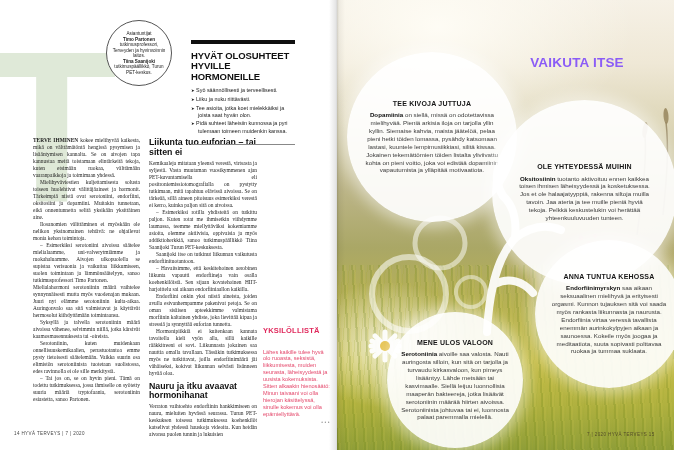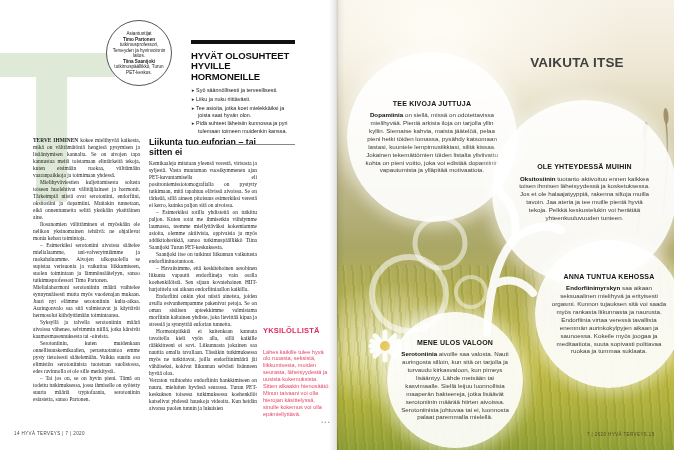--- a/index.html
+++ b/index.html
@@ -45,21 +45,21 @@
     radial-gradient(ellipse 120px 90px at 50px 345px, rgba(255,255,255,0.75), rgba(255,255,255,0) 70%),
     radial-gradient(ellipse 160px 120px at 78% 55%, rgba(222,170,135,0.30), transparent 70%),
     radial-gradient(ellipse 300px 180px at 30% 6%, rgba(255,253,246,0.95), transparent 65%),
     linear-gradient(180deg,#f6f1e6 0%,#efe8d6 14%,#dcd5b6 28%,#bcb588 42%,#aaa766 55%,#b8b254 68%,#c6bd48 80%,#b0b13f 90%,#8f9e38 100%);}
   .grass{position:absolute;left:0;right:0;bottom:0;height:185px;z-index:0;opacity:0.9;background:
     repeating-linear-gradient(86deg, rgba(118,138,30,0.28) 0 2px, rgba(208,200,82,0.18) 2px 4px, transparent 4px 9px),
     repeating-linear-gradient(95deg, rgba(160,170,50,0.22) 0 1px, transparent 1px 6px);}
   .deco{position:absolute;inset:0;z-index:1;}
 
   .rp-title{position:absolute;left:165px;top:55px;width:150px;z-index:2;text-align:center;
-    font:bold 13.5px/15.5px "Liberation Sans",sans-serif;color:#404040;letter-spacing:0.2px;margin:0;}
+    font:bold 13.5px/15.5px "Liberation Sans",sans-serif;color:#8b5cf6;letter-spacing:0.2px;margin:0;}
 
   .bubble{position:absolute;z-index:2;border-radius:50%;background:rgba(255,255,255,0.92);
     box-shadow:0 0 14px 6px rgba(255,255,255,0.45);display:flex;flex-direction:column;align-items:center;justify-content:center;
     text-align:center;box-sizing:border-box;}
   .bubble h5{margin:0 0 3px;font:bold 7px/8.5px "Liberation Sans",sans-serif;color:#161616;letter-spacing:0.2px;}
   .bubble p{margin:0;font-size:6.2px;line-height:7.9px;color:#3a3a3a;}
   .bubble b{color:#101010;}
   .b1{left:10px;top:52px;width:170px;height:170px;padding:0 17px;}
   .b2{left:155px;top:100px;width:185px;height:185px;padding:0 26px;}
   .b3{left:198px;top:240px;width:148px;height:148px;padding:0 15px;}
@@ -108,20 +108,21 @@
     </div>
 
     <div class="col col2">
       <h3 class="first">Liikunta tuo euforian – tai sitten ei</h3>
       <p>Kemikaaleja mitataan yleensä verestä, virtsasta ja syljestä. Vasta muutaman vuosikymmenen ajan PET-kuvantamisella eli positroniemissiotomografialla on pystytty tutkimaan, mitä tapahtuu elävissä aivoissa. Se on tärkeää, sillä aineen pitoisuus esimerkiksi verestä ei kerro, kuinka paljon sitä on aivoissa.</p>
       <p class="ind">– Esimerkiksi rotilla yhdisteitä on tutkittu paljon. Kuten rotat me ihmisetkin viihdymme laumassa, teemme miellyttäväksi kokemiamme asioita, olemme aktiivisia, oppivaisia ja myös addiktioherkkiä, sanoo tutkimuspäällikkö Tiina Saanijoki Turun PET-keskuksesta.</p>
       <p class="ind">Saanijoki itse on tutkinut liikunnan vaikutusta endorfiinituotantoon.</p>
       <p class="ind">– Havaitsimme, että keskitehoinen aerobinen liikunta vapautti endorfiineja vain osalla koehenkilöistä. Sen sijaan kovatehoinen HIIT-harjoittelu sai aikaan endorfiiniaallon kaikilla.</p>
       <p class="ind">Endorfiini onkin yksi niistä aineista, joiden avulla esivanhempamme pakenivat petoja. Se on oman sisäisen apteekkimme valmistama morfiinin kaltainen yhdiste, joka lievittää kipua ja stressiä ja synnyttää euforian tunnetta.</p>
       <p class="ind">Hormonipiikkiä ei kuitenkaan kannata tavoitella kieli vyön alla, sillä kaikille rääkkitreeni ei sovi. Liikunnasta jokainen saa nauttia omalla tavallaan. Tässäkin tutkimuksessa myös ne tutkittavat, joilla endorfiinimäärä jäi vähäiseksi, kokivat liikunnan selvästi lisänneen hyvää oloa.</p>
+      <h3>Nauru ja itku avaavat hormonihanat</h3>
       <p>Verraton vaihtoehto endorfiinin hankkimiseen on nauru, mieluiten hyvässä seurassa. Turun PET-keskuksen toisessa tutkimuksessa koehenkilöt katselivat yhdessä hauskoja videoita. Kun heidän aivonsa puolen tunnin ja lukuisien</p>
     </div>
 
     <aside class="pink-box">
       <h4>YKSILÖLLISTÄ</h4>
       <p>Lähes kaikille tulee hyvä olo ruoasta, seksistä, liikkumisesta, muiden seurasta, läheisyydestä ja uusista kokemuksista. Sitten alkaakin hienosäätö: Minun taivaani voi olla hierojan käsittelyssä, sinulle kokemus voi olla epämiellyttävä.</p>
       <div class="dots">•••</div>
     </aside>
 
     <footer class="folio folio-left">14 HYVÄ TERVEYS | 7 | 2020</footer>

